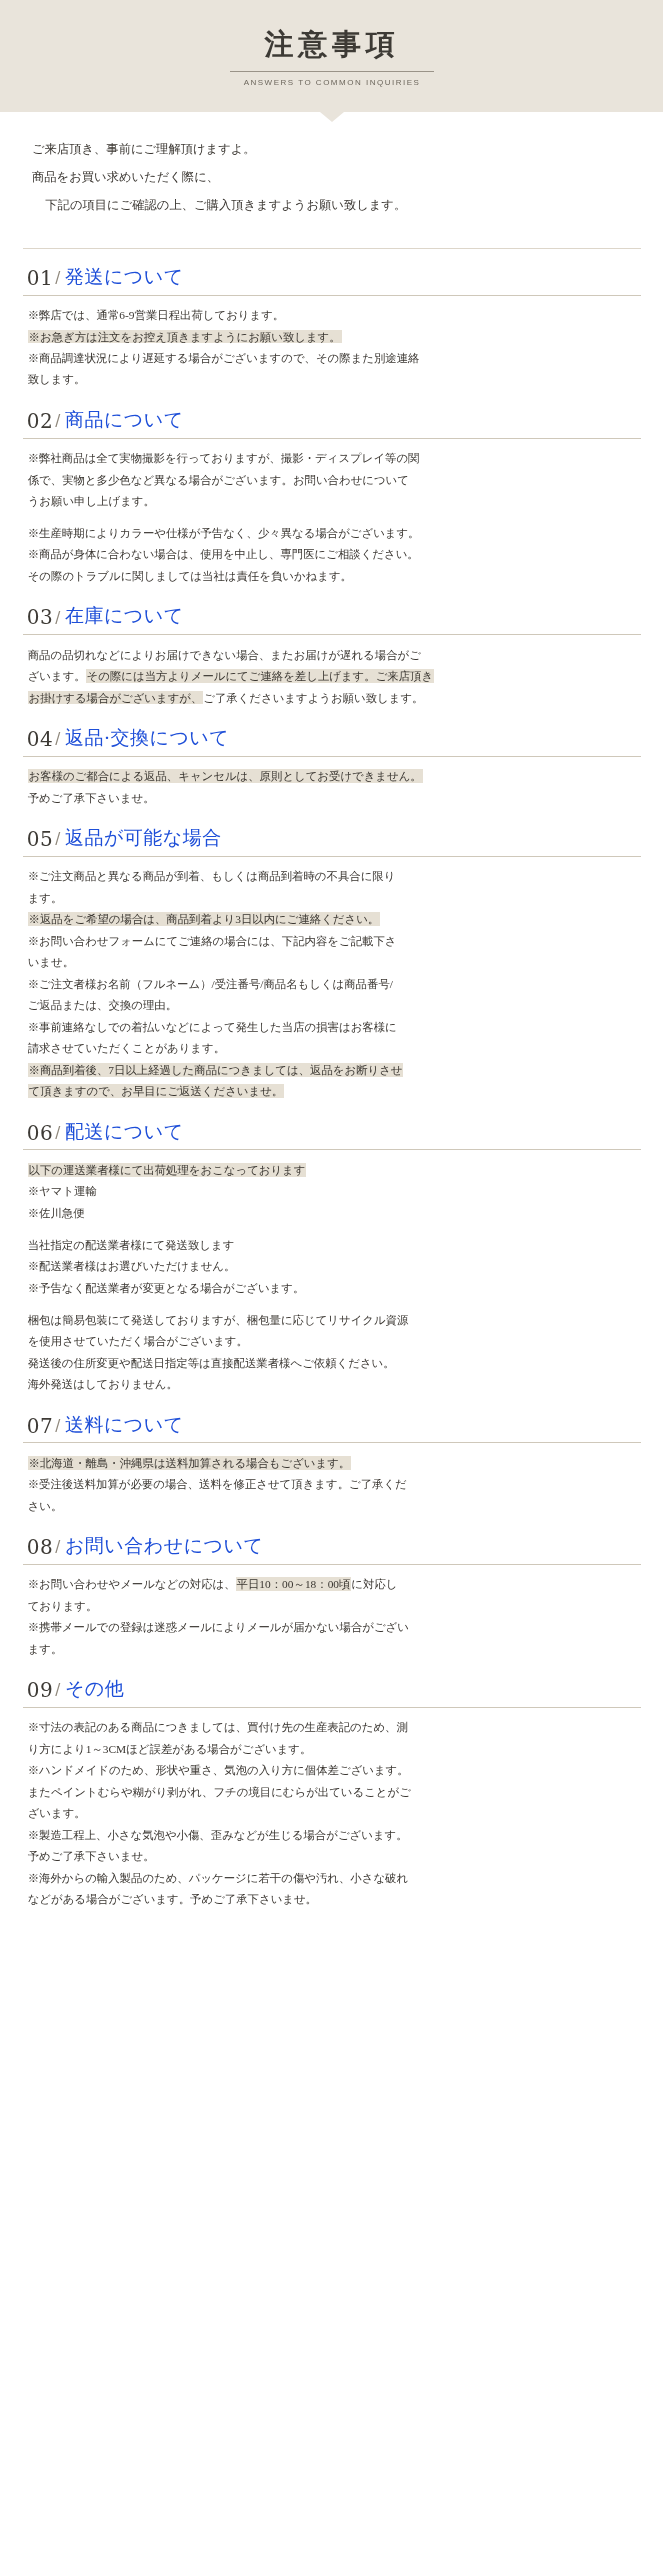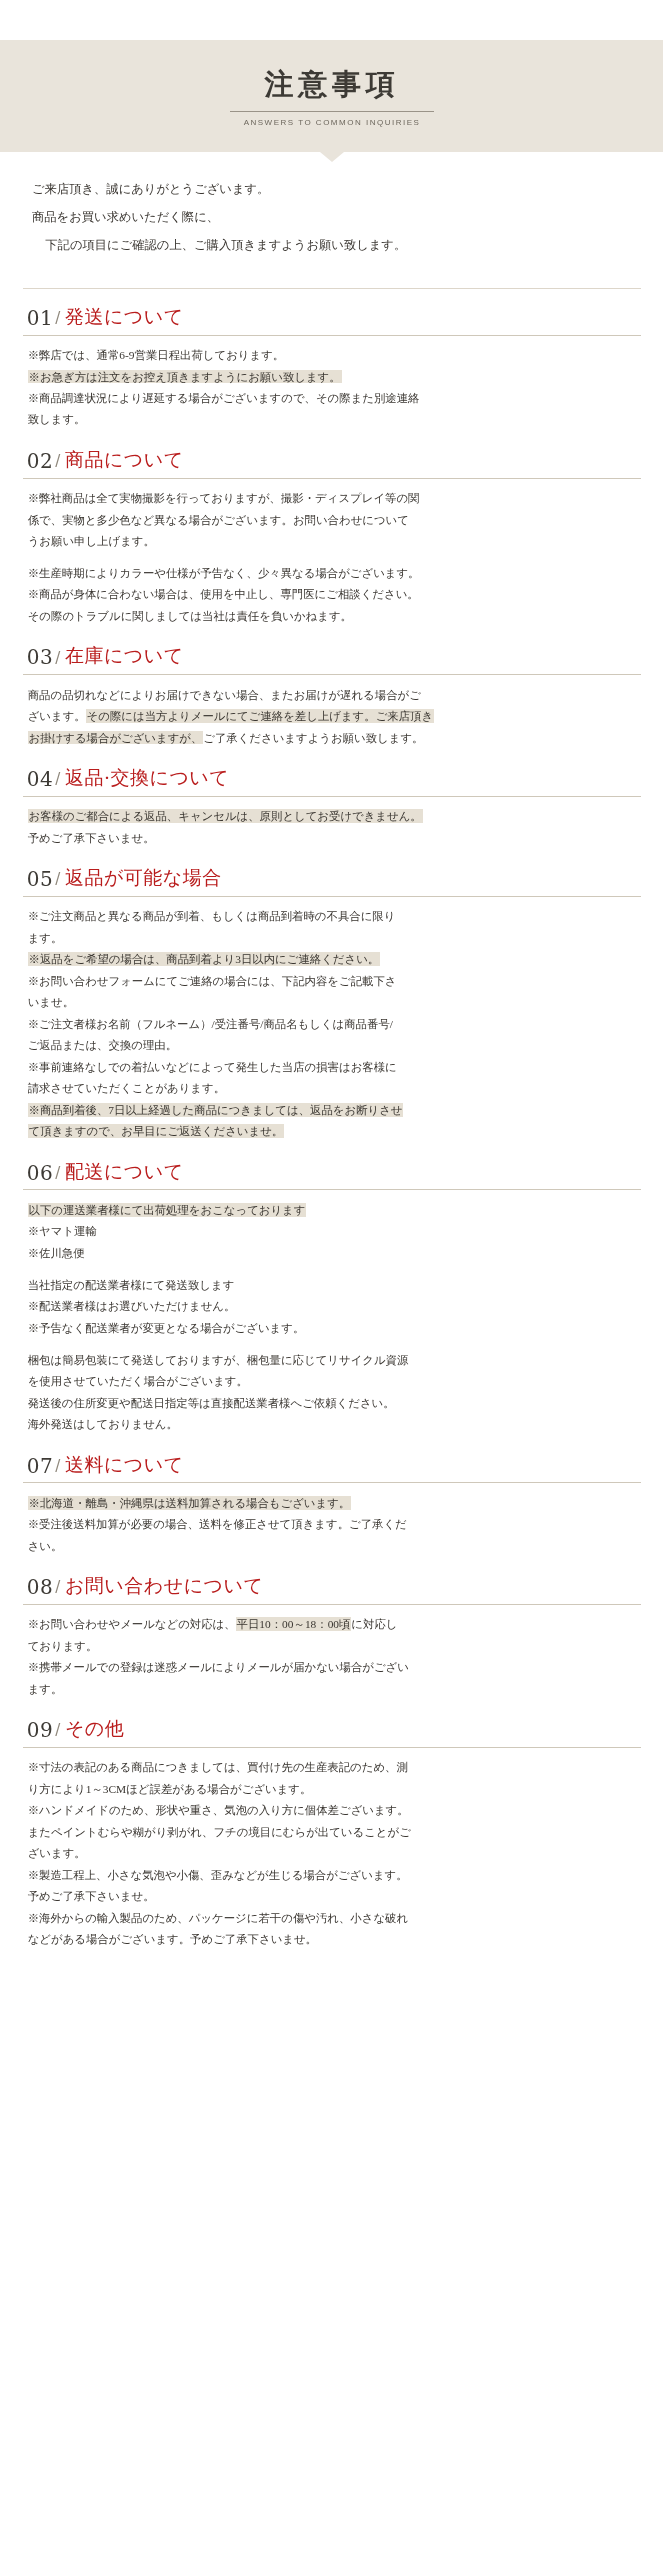--- a/index.html
+++ b/index.html
@@ -10,21 +10,20 @@
     width: 664px;
     background: #ffffff;
     font-family: "DejaVu Sans", "Liberation Sans", sans-serif;
     color: #3a3631;
   }
   .page {
     width: 664px;
     box-sizing: border-box;
     background: #ffffff;
     padding: 0 0 38px 0;
-    margin-top: 40px;
   }
 
   
   .header {
     background: #e9e4db;
     padding: 25px 0 0 0;
     text-align: center;
     position: relative;
   }
   .header-title {
@@ -107,21 +106,21 @@
   .sec-slash {
     font-size: 15px;
     color: #8e877b;
     padding: 0 4.7px 0 1.9px;
     position: relative;
     top: -2.8px;
   }
   .sec-title {
     font-size: 19px;
     font-family: "DejaVu Serif", "Liberation Serif", serif;
-    color: #b91c1c;
+    color: #1d4ed8;
     letter-spacing: 0.5px;
   }
   .sec-body {
     padding: 0 4.7px 0 4.7px;
   }
   .sec-body p {
     margin: 0 0 1.9px 0;
     font-size: 11.4px;
     line-height: 1.72;
     color: #3a3631;
@@ -145,21 +144,21 @@
   <div class="header">
     <div class="header-title">注意事項</div>
     <div class="header-rule"></div>
     <div class="header-sub">ANSWERS TO COMMON INQUIRIES</div>
   </div>
   <div class="header-arrow-wrap">
     <div class="header-arrow"></div>
   </div>
 
   <div class="intro">
-    <p>ご来店頂き、誠にありがとうございます。</p>
+    <p>ご来店頂き、事前にご理解頂けますよ。</p>
     <p>商品をお買い求めいただく際に、</p>
     <p class="indent">下記の項目にご確認の上、ご購入頂きますようお願い致します。</p>
   </div>
   <div style="padding:0 23px;">
     <div class="intro-divider"></div>
   </div>
 
   <div class="content" id="sections-root">
       <div class="section">
         <div class="sec-head">

